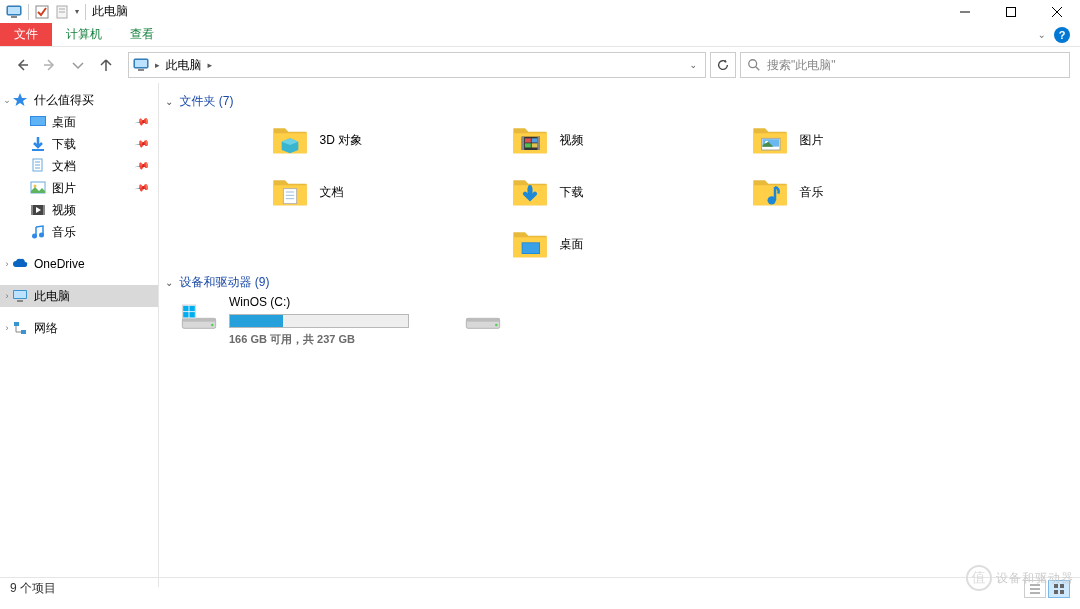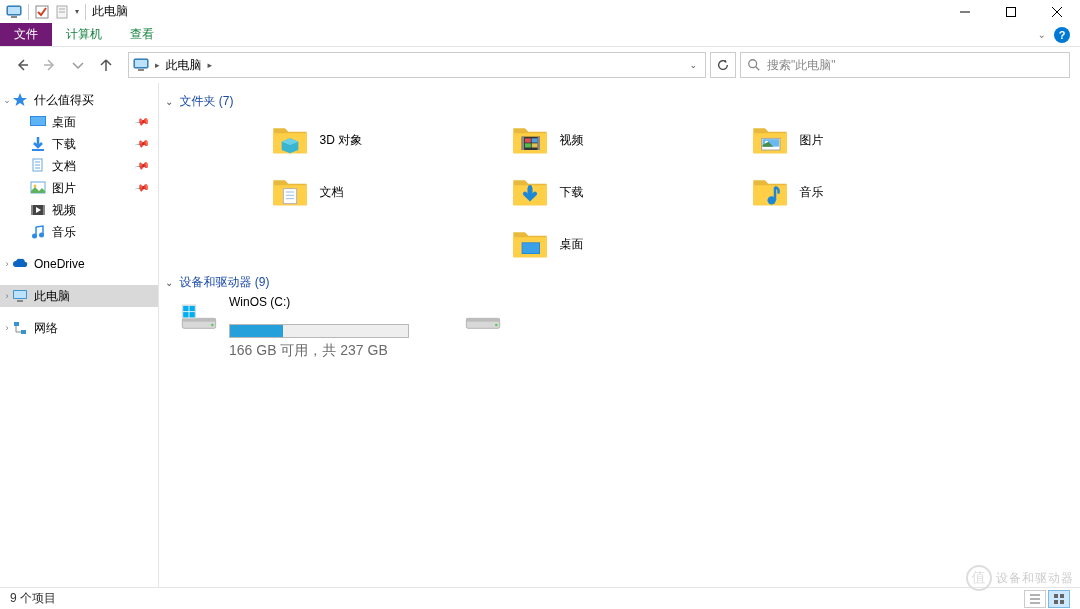--- a/index.html
+++ b/index.html
@@ -11,21 +11,21 @@
 .titlebar .app-title { padding-left: 6px; color: #000; }
 .titlebar .win-controls { margin-left: auto; display: flex; }
 .titlebar .win-btn { width: 46px; height: 23px; display: flex; align-items: center; justify-content: center; color: #000; }
 
 .qat-divider { width:1px; height:16px; background:#ccc; }
 .qat-chevron { color:#555; font-size:8px; }
 
 
 .ribbon { height: 24px; display: flex; align-items: stretch; border-bottom: 1px solid #e5e5e5; }
 .ribbon-tab { padding: 0 14px; display: flex; align-items: center; color: #15803d; }
-.ribbon-tab.active { background: #701a75; color: #fff; }
+.ribbon-tab.active { background: #ef4444; color: #fff; }
 .ribbon-right { margin-left: auto; display: flex; align-items: center; gap: 8px; padding-right: 10px; }
 .help-circle { width: 16px; height: 16px; border-radius: 50%; background: #0078d4; color: #fff; display: flex; align-items: center; justify-content: center; font-size: 11px; font-weight: bold; }
 .expand-chevron { color: #777; font-size: 10px; }
 
 
 .navbar { height: 36px; display: flex; align-items: center; padding: 4px 10px; gap: 4px; }
 .nav-arrow { width: 24px; height: 24px; display: flex; align-items: center; justify-content: center; color: #808080; border-radius: 2px; }
 .nav-arrow.enabled { color: #404040; }
 .nav-arrow svg { width: 16px; height: 16px; }
 .addrbar { flex: 1; height: 26px; border: 1px solid #ccc; display: flex; align-items: center; padding: 0 4px; gap: 6px; margin-left: 6px; }
@@ -54,27 +54,27 @@
 .group-header .chev { font-size: 10px; color: #555; }
 .folder-grid { display: flex; flex-wrap: wrap; padding-left: 14px; justify-content: center; }
 .folder-item { width: 240px; height: 52px; display: flex; align-items: center; gap: 10px; }
 .folder-big-icon { width: 40px; height: 40px; flex: none; }
 .folder-label { color: #000; }
 
 .drive-grid { display: flex; flex-wrap: wrap; padding-left: 14px; gap: 6px 24px; }
 .drive-item { width: 260px; display: flex; gap: 10px; }
 .drive-icon { width: 40px; height: 40px; flex: none; }
 .drive-info { flex:1; }
-.drive-name { color: #000; margin-bottom: 15px; }
+.drive-name { color: #000; margin-bottom: 5px; }
 .drive-bar { width: 180px; height: 14px; border: 1px solid #b8b8b8; background: #eee; margin-bottom: 4px; }
 .drive-bar-fill { height: 100%; background: #26a0da; }
-.drive-stats { color: #6a6a6a; font-size: 14px; }
-
-
-.statusbar { position: absolute; bottom: 0; left: 0; right: 0; height: 22px; border-top: 1px solid #e5e5e5; display: flex; align-items: center; padding: 0 10px; color: #333; }
+.drive-stats { color: #6a6a6a; font-size: 11px; font-weight: bold; }
+
+
+.statusbar { position: absolute; bottom: 10px; left: 0; right: 0; height: 22px; border-top: 1px solid #e5e5e5; display: flex; align-items: center; padding: 0 10px; color: #333; }
 .statusbar .view-toggles { margin-left: auto; display: flex; gap: 2px; }
 .view-toggle { width: 22px; height: 18px; border: 1px solid #ccc; display: flex; align-items: center; justify-content: center; }
 
 .watermark { position:absolute; right:6px; bottom:18px; color:#ccc; font-size:16px; letter-spacing:1px; pointer-events:none; display:flex; align-items:center; gap:4px;}
 .watermark .wm-circle{ width:26px;height:26px;border:2px solid #ddd;border-radius:50%;display:flex;align-items:center;justify-content:center;color:#ddd;font-size:14px;}
 
 
 .fill-folder { fill: #ffcf48; }
 .fill-folder-back { fill: #e8b93b; }
 </style>

